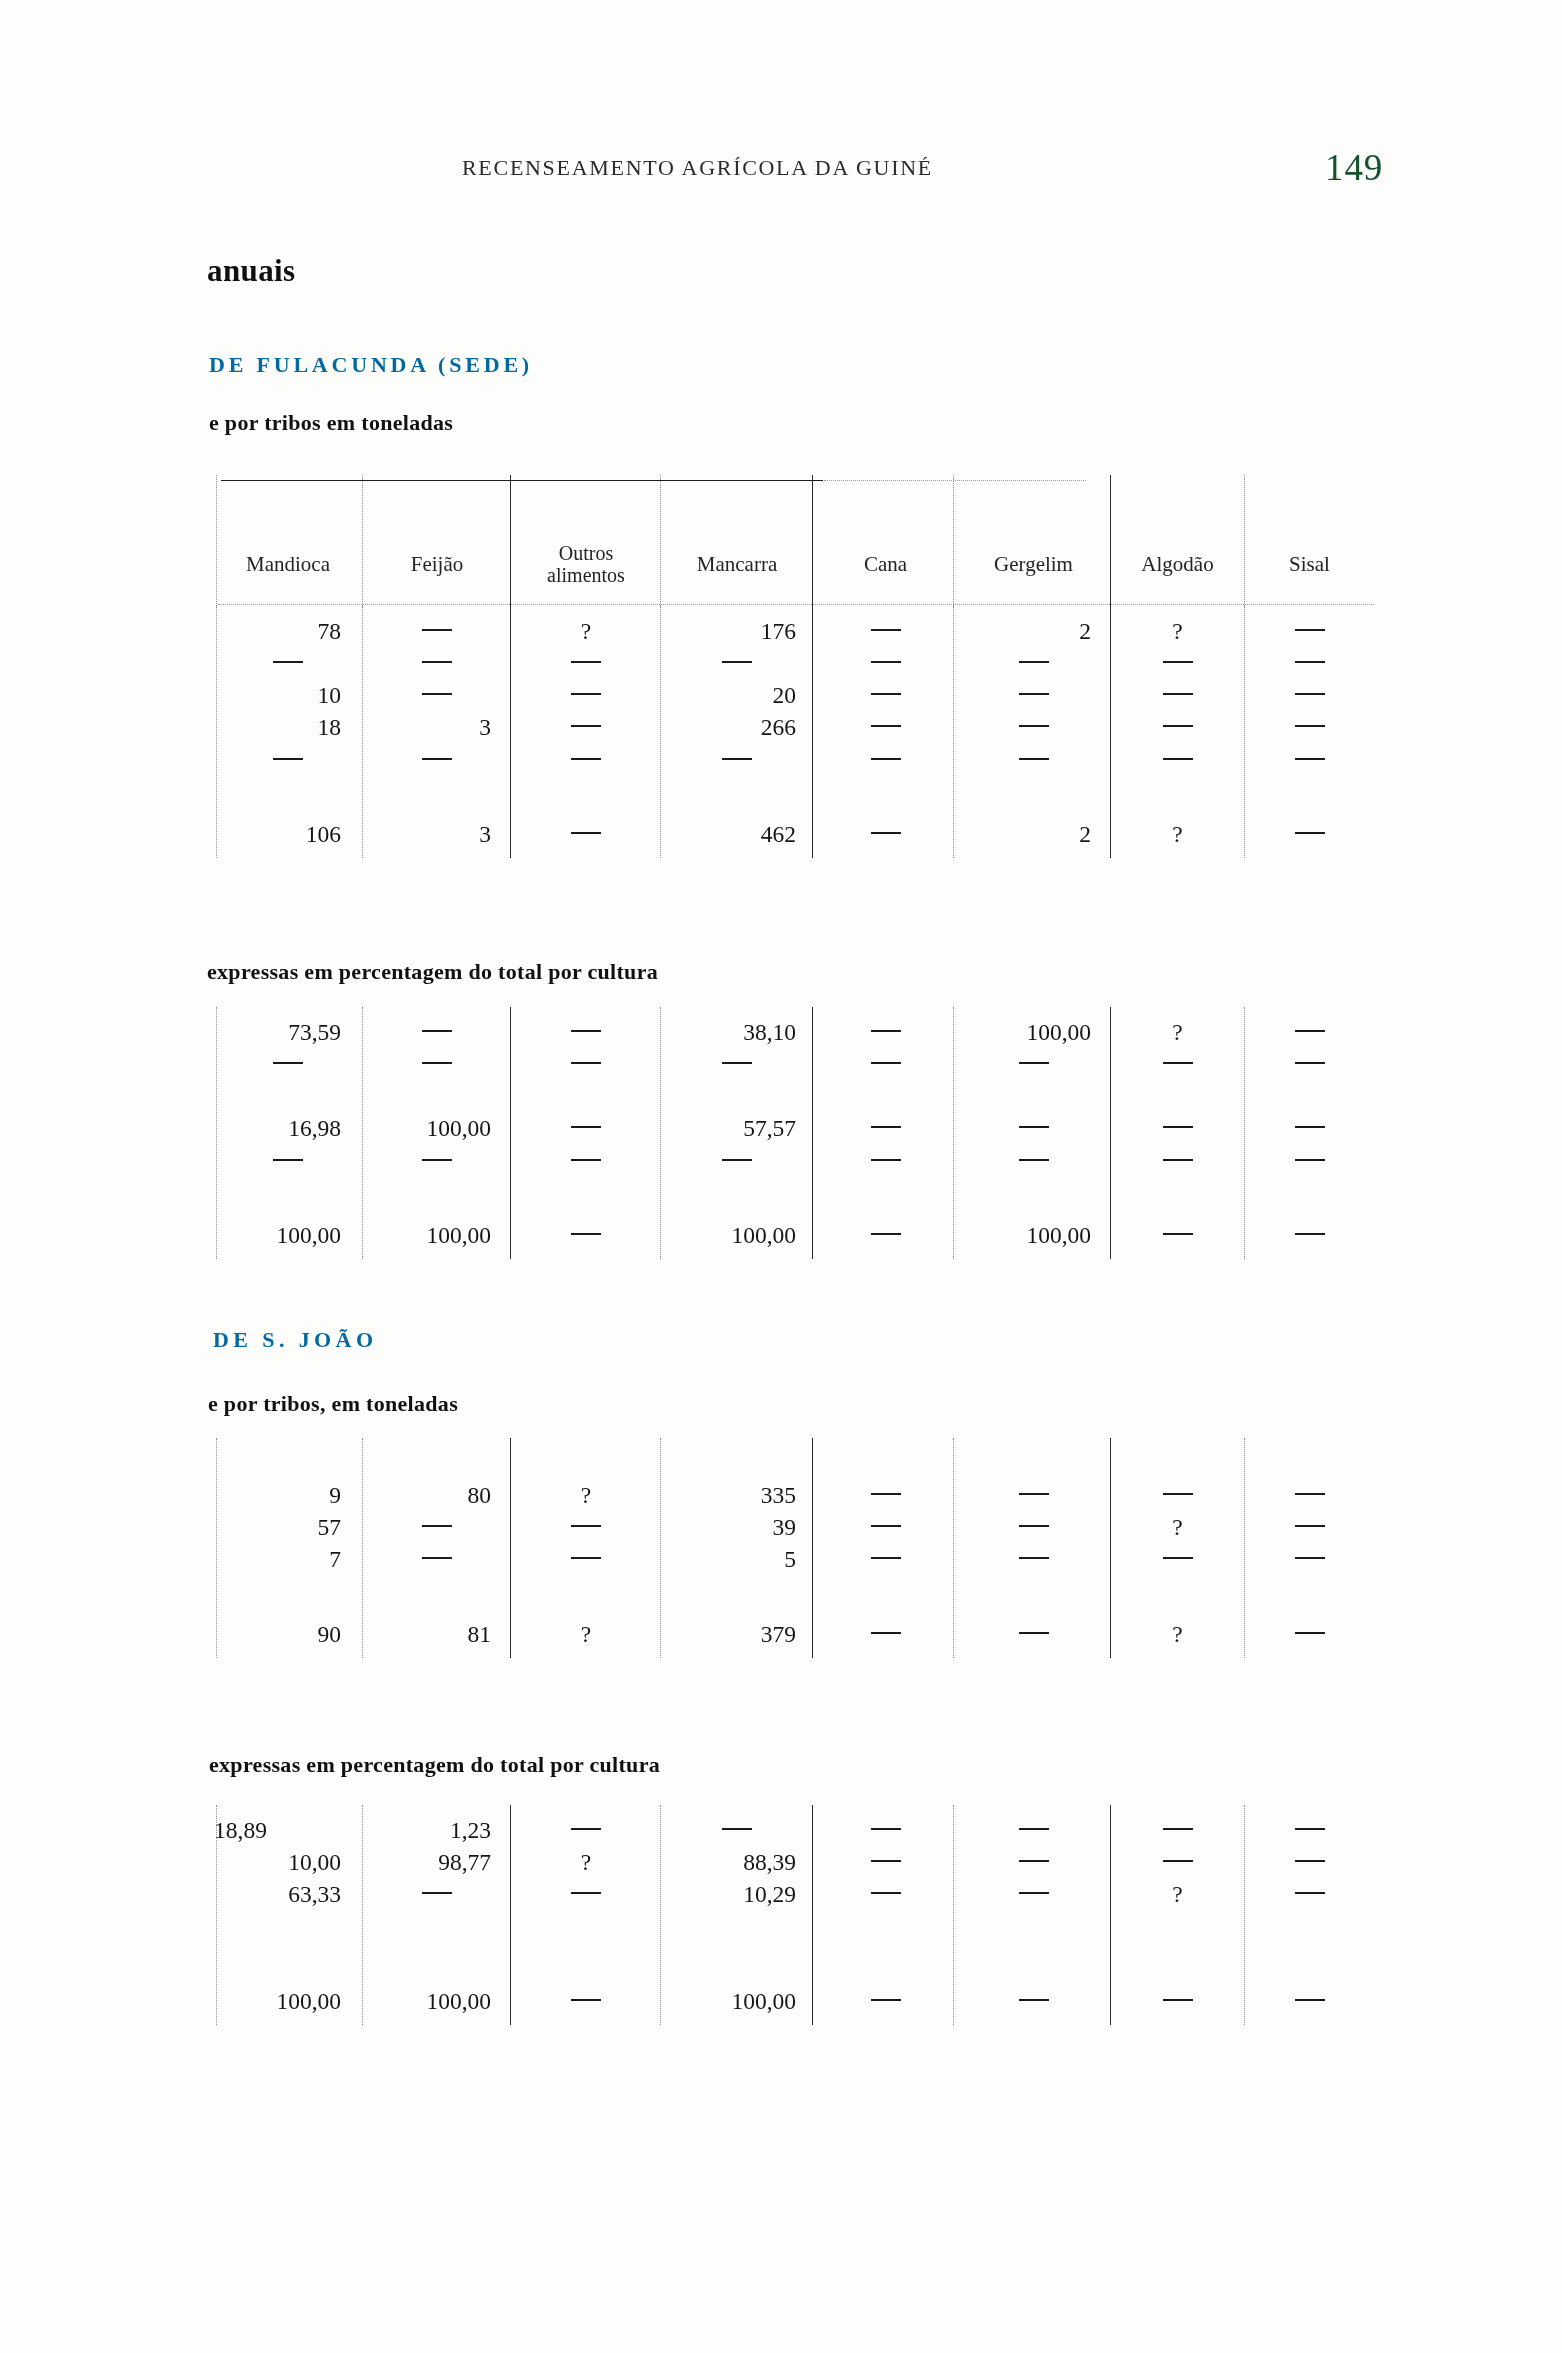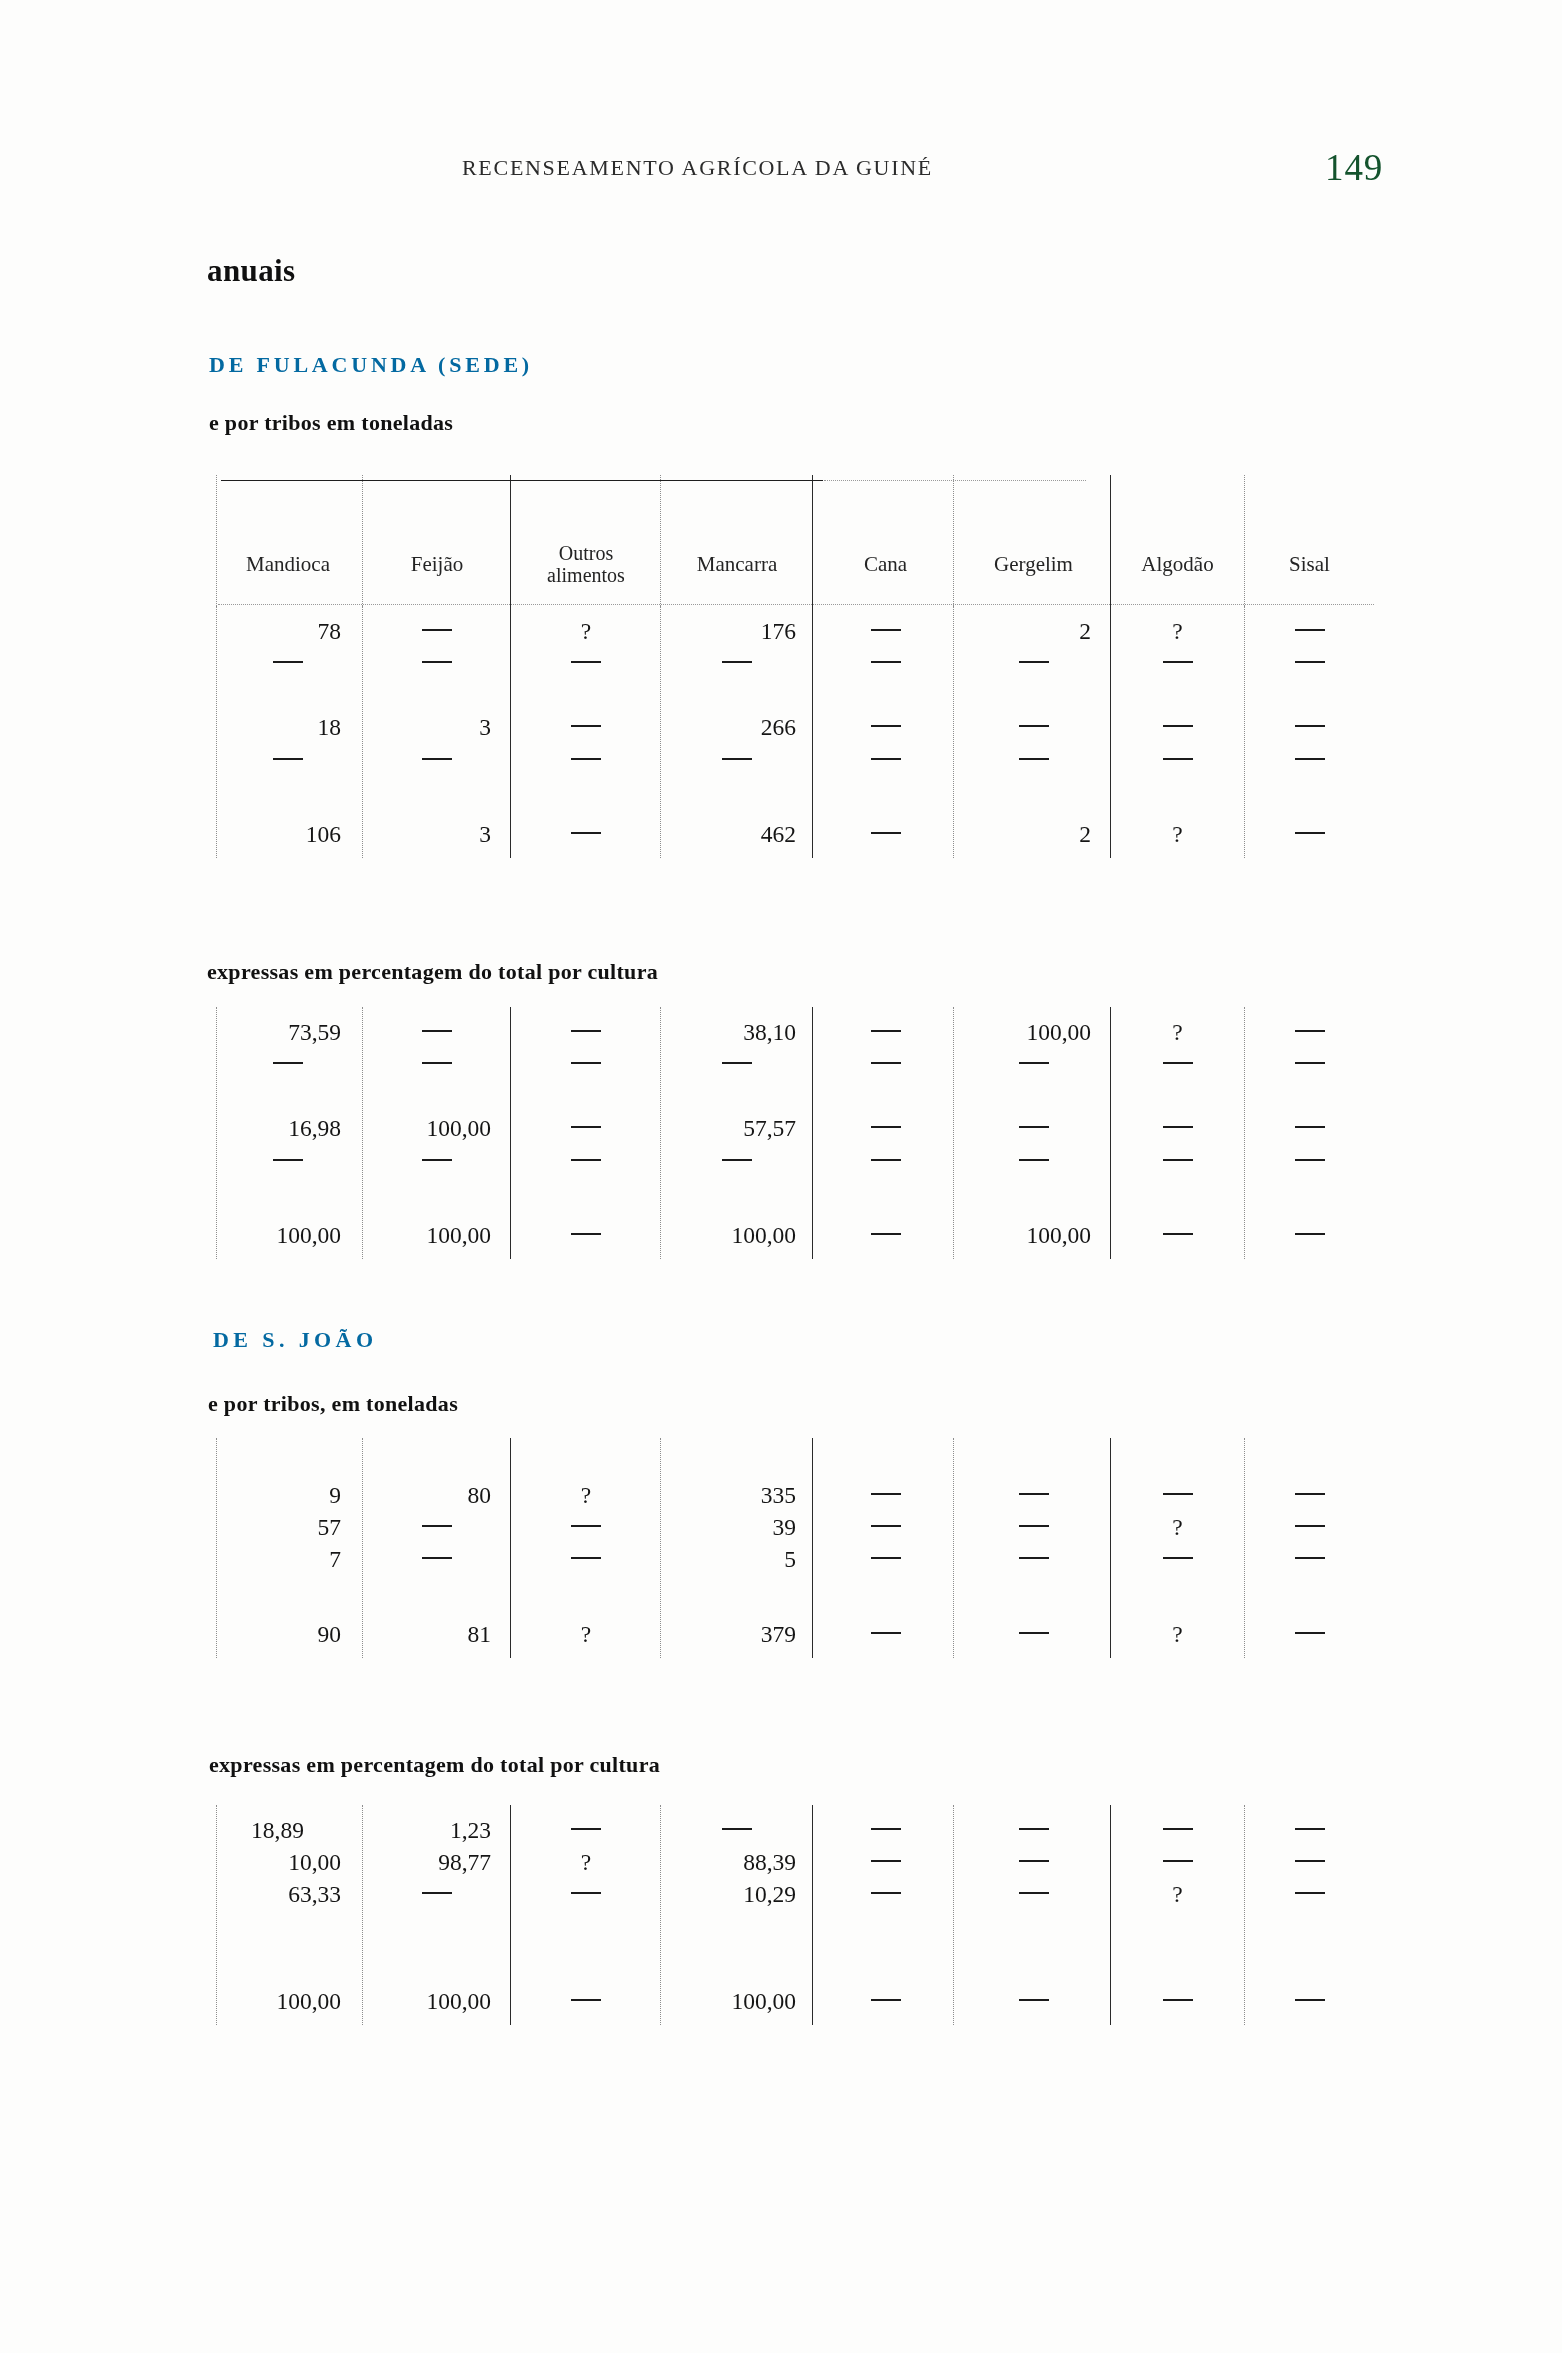--- a/index.html
+++ b/index.html
@@ -224,20 +224,30 @@
       <div class="trow" style="top: 41px;">
         <div class="cell dash" style="left: 0px; width: 148px; text-align: center;"><span class="dash-glyph"></span></div>
         <div class="cell dash" style="left: 150px; width: 146px; text-align: center;"><span class="dash-glyph"></span></div>
         <div class="cell dash" style="left: 298px; width: 148px; text-align: center;"><span class="dash-glyph"></span></div>
         <div class="cell dash" style="left: 448px; width: 150px; text-align: center;"><span class="dash-glyph"></span></div>
         <div class="cell dash" style="left: 602px; width: 139px; text-align: center;"><span class="dash-glyph"></span></div>
         <div class="cell dash" style="left: 743px; width: 153px; text-align: center;"><span class="dash-glyph"></span></div>
         <div class="cell dash" style="left: 898px; width: 131px; text-align: center;"><span class="dash-glyph"></span></div>
         <div class="cell dash" style="left: 1032px; width: 127px; text-align: center;"><span class="dash-glyph"></span></div>
       </div>
+      <div class="trow" style="top: 73px;">
+        <div class="cell num" style="left: 0px; width: 127px; text-align: right; padding-right: 21px;">10</div>
+        <div class="cell dash" style="left: 150px; width: 146px; text-align: center;"><span class="dash-glyph"></span></div>
+        <div class="cell dash" style="left: 298px; width: 148px; text-align: center;"><span class="dash-glyph"></span></div>
+        <div class="cell num" style="left: 448px; width: 134px; text-align: right; padding-right: 15.7px;">20</div>
+        <div class="cell dash" style="left: 602px; width: 139px; text-align: center;"><span class="dash-glyph"></span></div>
+        <div class="cell dash" style="left: 743px; width: 153px; text-align: center;"><span class="dash-glyph"></span></div>
+        <div class="cell dash" style="left: 898px; width: 131px; text-align: center;"><span class="dash-glyph"></span></div>
+        <div class="cell dash" style="left: 1032px; width: 127px; text-align: center;"><span class="dash-glyph"></span></div>
+      </div>
       <div class="trow" style="top: 105px;">
         <div class="cell num" style="left: 0px; width: 127px; text-align: right; padding-right: 21px;">18</div>
         <div class="cell num" style="left: 150px; width: 127px; text-align: right; padding-right: 19px;">3</div>
         <div class="cell dash" style="left: 298px; width: 148px; text-align: center;"><span class="dash-glyph"></span></div>
         <div class="cell num" style="left: 448px; width: 134px; text-align: right; padding-right: 15.7px;">266</div>
         <div class="cell dash" style="left: 602px; width: 139px; text-align: center;"><span class="dash-glyph"></span></div>
         <div class="cell dash" style="left: 743px; width: 153px; text-align: center;"><span class="dash-glyph"></span></div>
         <div class="cell dash" style="left: 898px; width: 131px; text-align: center;"><span class="dash-glyph"></span></div>
         <div class="cell dash" style="left: 1032px; width: 127px; text-align: center;"><span class="dash-glyph"></span></div>
       </div>
@@ -384,21 +394,21 @@
         <div class="vrule dotty" style="left: 1.7px;"></div>
         <div class="vrule dotty" style="left: 148px;"></div>
         <div class="vrule " style="left: 296px;"></div>
         <div class="vrule dotty" style="left: 446px;"></div>
         <div class="vrule " style="left: 598px;"></div>
         <div class="vrule dotty" style="left: 739px;"></div>
         <div class="vrule " style="left: 896px;"></div>
         <div class="vrule dotty" style="left: 1030px;"></div>
       </div>
       <div class="trow" style="top: 8.7px;">
-        <div class="cell num" style="left: 0px; width: 127px; text-align: center; padding-right: 21px;">18,89</div>
+        <div class="cell num" style="left: 0px; width: 127px; text-align: left; padding-right: 21px;">18,89</div>
         <div class="cell num" style="left: 150px; width: 127px; text-align: right; padding-right: 19px;">1,23</div>
         <div class="cell dash" style="left: 298px; width: 148px; text-align: center;"><span class="dash-glyph"></span></div>
         <div class="cell dash" style="left: 448px; width: 150px; text-align: center;"><span class="dash-glyph"></span></div>
         <div class="cell dash" style="left: 602px; width: 139px; text-align: center;"><span class="dash-glyph"></span></div>
         <div class="cell dash" style="left: 743px; width: 153px; text-align: center;"><span class="dash-glyph"></span></div>
         <div class="cell dash" style="left: 898px; width: 131px; text-align: center;"><span class="dash-glyph"></span></div>
         <div class="cell dash" style="left: 1032px; width: 127px; text-align: center;"><span class="dash-glyph"></span></div>
       </div>
       <div class="trow" style="top: 41px;">
         <div class="cell num" style="left: 0px; width: 127px; text-align: right; padding-right: 21px;">10,00</div>

